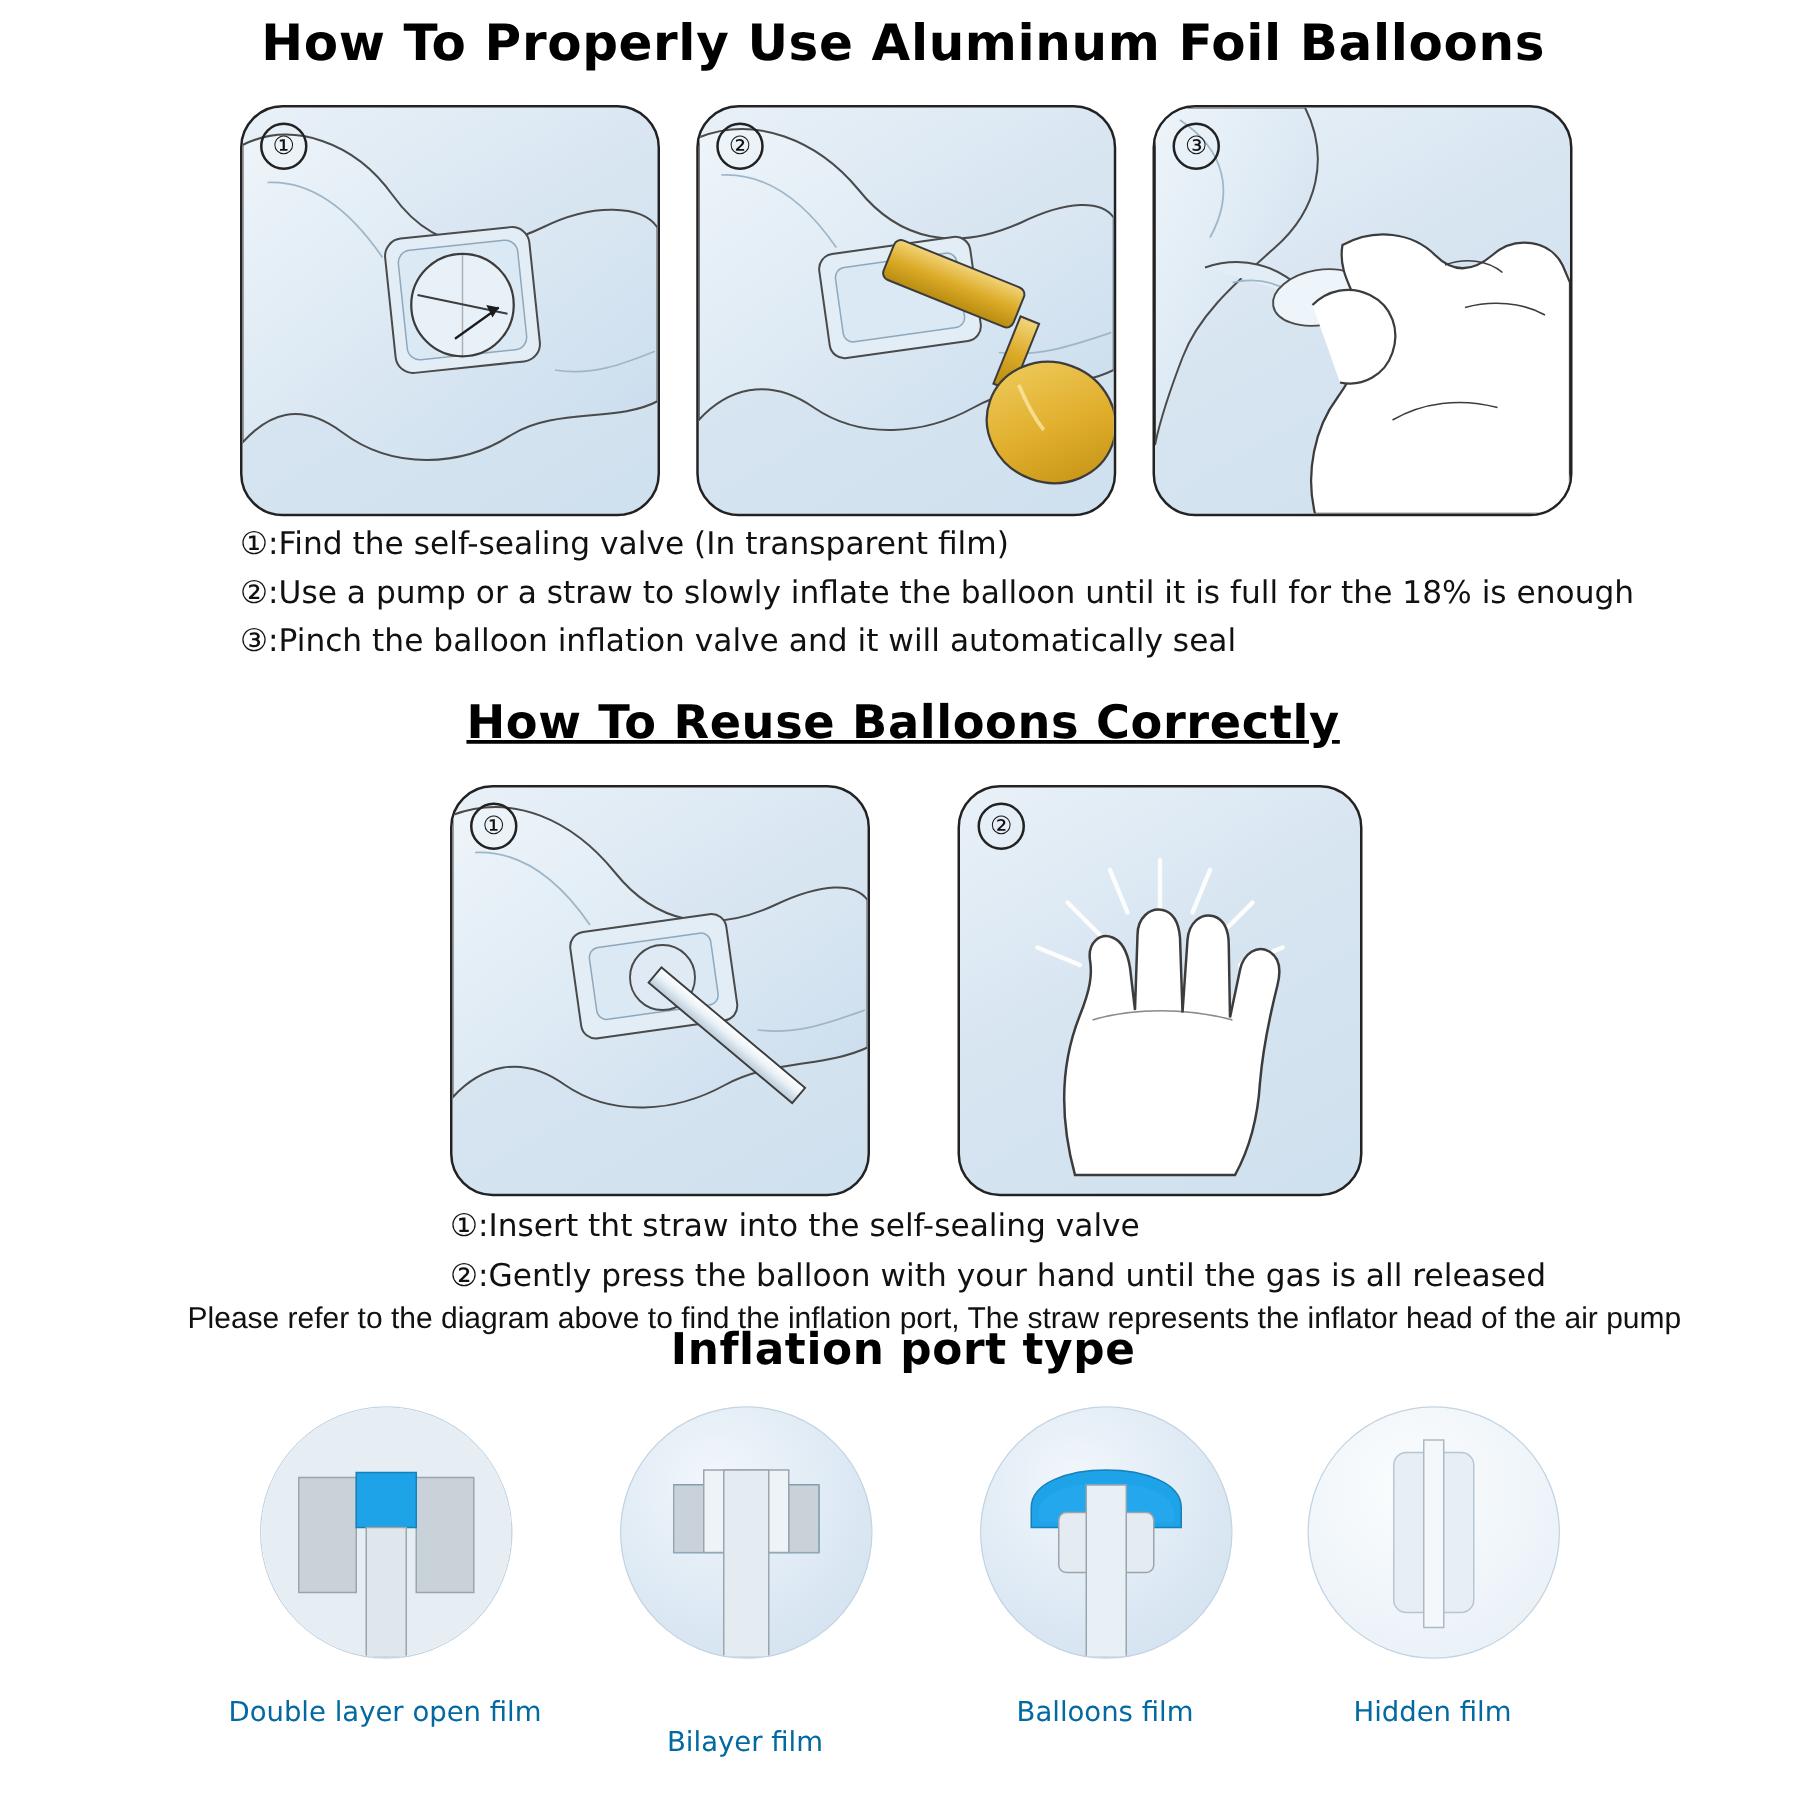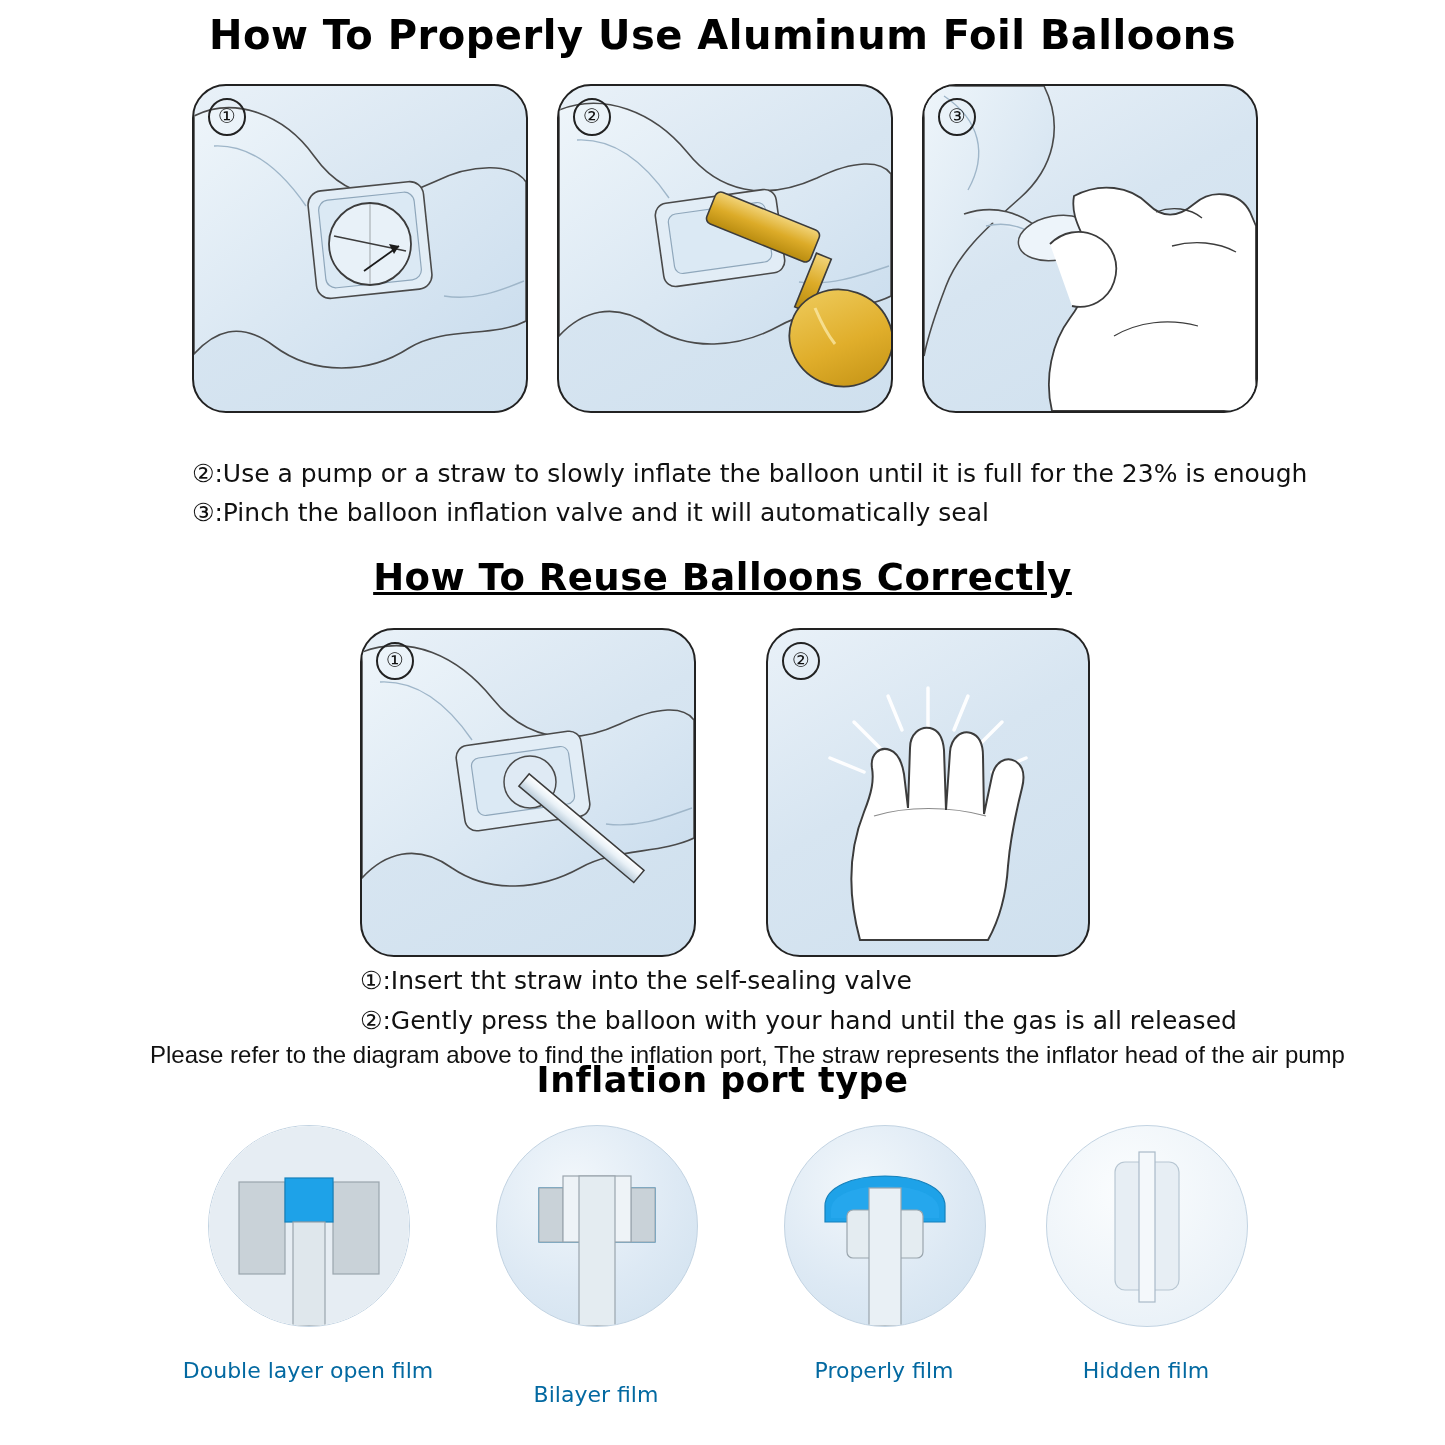--- a/index.html
+++ b/index.html
@@ -185,21 +185,22 @@
       <ellipse cx="132" cy="152" rx="38" ry="22" fill="#edf4fa" stroke="#4a4a4a" stroke-width="1.5" transform="rotate(-10 132 152)"></ellipse>
 
       <path d="M150,110 C176,96 206,100 224,118 C240,134 256,130 270,118 C288,102 316,106 326,126 L332,140 L332,325 L128,325 C120,292 128,256 146,232 C162,210 170,186 164,164 C160,148 146,132 150,110 Z" fill="#ffffff" stroke="#3c3c3c" stroke-width="1.8"></path>
       <path d="M126,158 C138,146 156,142 172,150 C190,159 196,178 190,196 C184,214 166,224 148,220" fill="#ffffff" stroke="#3c3c3c" stroke-width="1.8"></path>
       <path d="M232,126 C248,120 266,122 278,132" fill="none" stroke="#3c3c3c" stroke-width="1.3"></path>
       <path d="M248,160 C270,154 294,156 312,166" fill="none" stroke="#3c3c3c" stroke-width="1.3"></path>
       <path d="M190,250 C214,236 244,232 274,240" fill="none" stroke="#3c3c3c" stroke-width="1.2"></path>
     </svg>
   </div>
 
-  <div class="caption" style="left:192px; top:459px;">②:Use a pump or a straw to slowly inflate the balloon until it is full for the 23% is enough</div>
+  <div class="caption" style="left:192px; top:420px;">①:Find the self-sealing valve (In transparent film)</div>
+  <div class="caption" style="left:192px; top:459px;">②:Use a pump or a straw to slowly inflate the balloon until it is full for the 18% is enough</div>
   <div class="caption" style="left:192px; top:498px;">③:Pinch the balloon inflation valve and it will automatically seal</div>
 
   <div id="title-2" class="section-title">How To Reuse Balloons Correctly</div>
 
   <div class="panel" style="left:360px; top:628px; width:332px; height:325px;">
     <div class="badge">①</div>
     <svg width="332" height="325" viewBox="0 0 332 325">
       <defs>
         <linearGradient id="foil4" x1="0" y1="0" x2="1" y2="1">
           <stop offset="0%" stop-color="#eef5fa"></stop>
@@ -275,21 +276,21 @@
   <div class="port-label" style="left:466px; top:1358px;margin-top:24px;">Bilayer film</div>
 
   <div class="port" style="left:784px; top:1125px;">
     <svg width="200" height="200" viewBox="0 0 200 200">
       <path d="M40,80 C40,40 160,40 160,80 L160,96 L40,96 Z" fill="#1ea2e8" stroke="#1580bb" stroke-width="1.2"></path>
       <path d="M46,84 C46,52 154,52 154,84 L154,92 L46,92 Z" fill="#2aaaf0" opacity="0.6"></path>
       <rect x="62" y="84" width="76" height="48" rx="6" fill="#e4ecf1" stroke="#9aa5ad" stroke-width="1.2"></rect>
       <rect x="84" y="62" width="32" height="138" fill="#e9f0f5" stroke="#9aa5ad" stroke-width="1.2"></rect>
     </svg>
   </div>
-  <div class="port-label" style="left:754px; top:1358px;">Properly film</div>
+  <div class="port-label" style="left:754px; top:1358px;">Balloons film</div>
 
   <div class="port" style="left:1046px; top:1125px; background: radial-gradient(circle at 40% 32%, #fbfdfe 0%, #eef4f9 60%, #e4eef6 100%);">
     <svg width="200" height="200" viewBox="0 0 200 200">
       <rect x="68" y="36" width="64" height="128" rx="10" fill="#e7eef4" stroke="#b7c6d2" stroke-width="1.2"></rect>
       <rect x="92" y="26" width="16" height="150" fill="#f4f8fb" stroke="#a9bac8" stroke-width="1.2"></rect>
     </svg>
   </div>
   <div class="port-label" style="left:1016px; top:1358px;">Hidden film</div>
 
   <div class="footnote">Please refer to the diagram above to find the inflation port, The straw represents the inflator head of the air pump</div>

